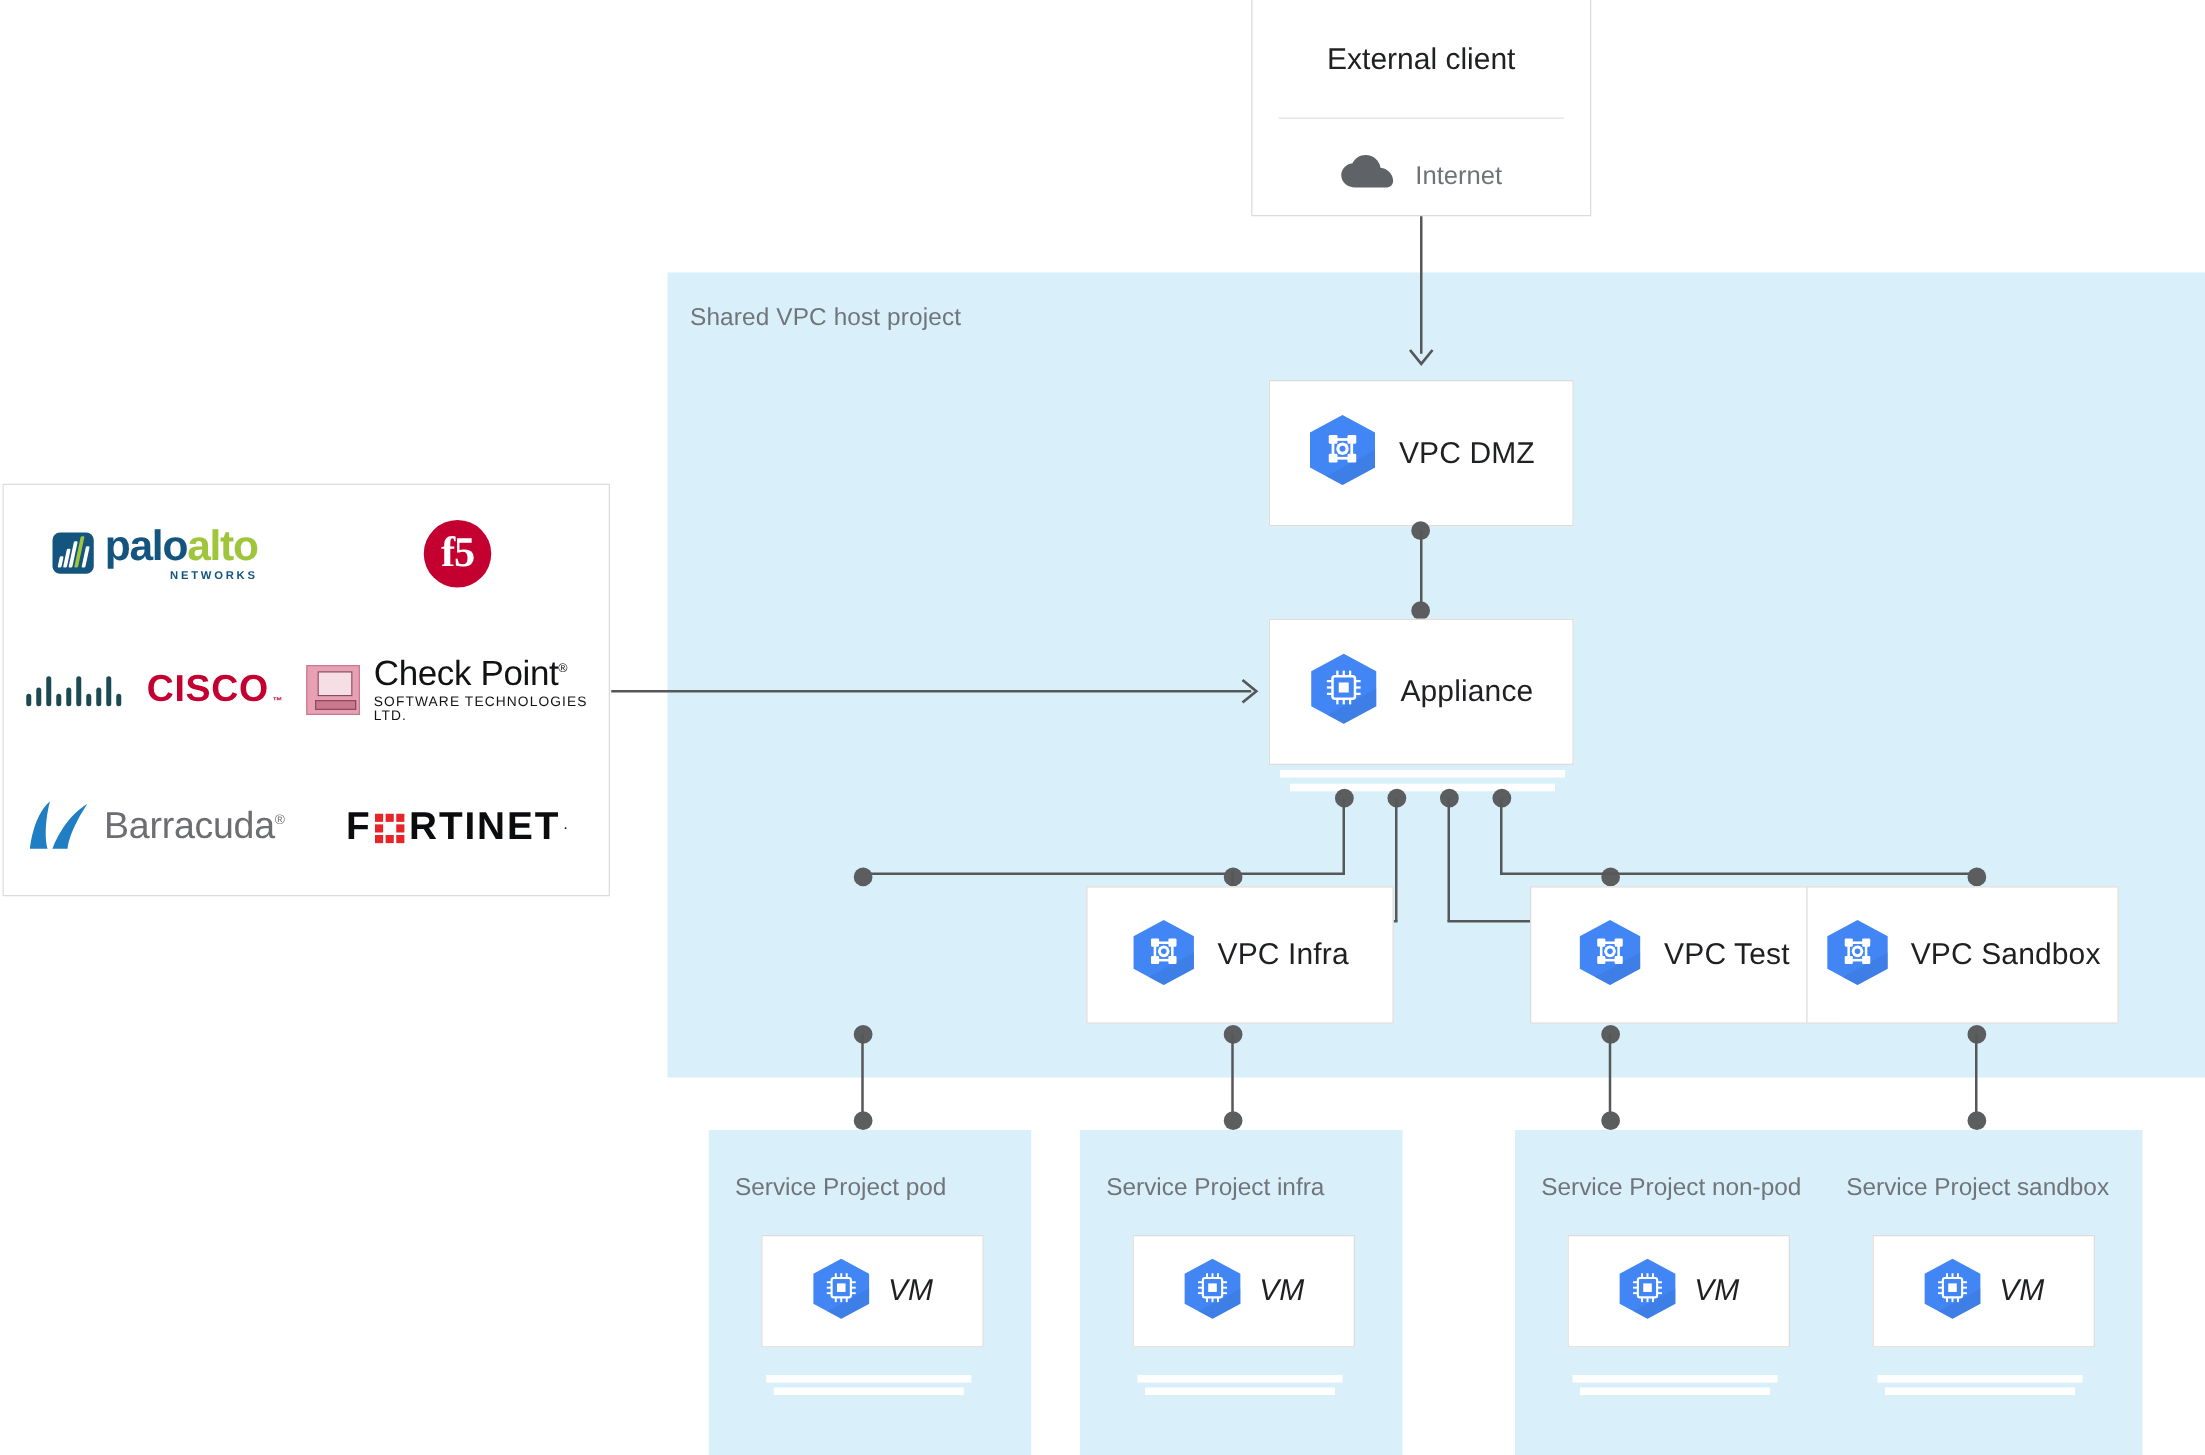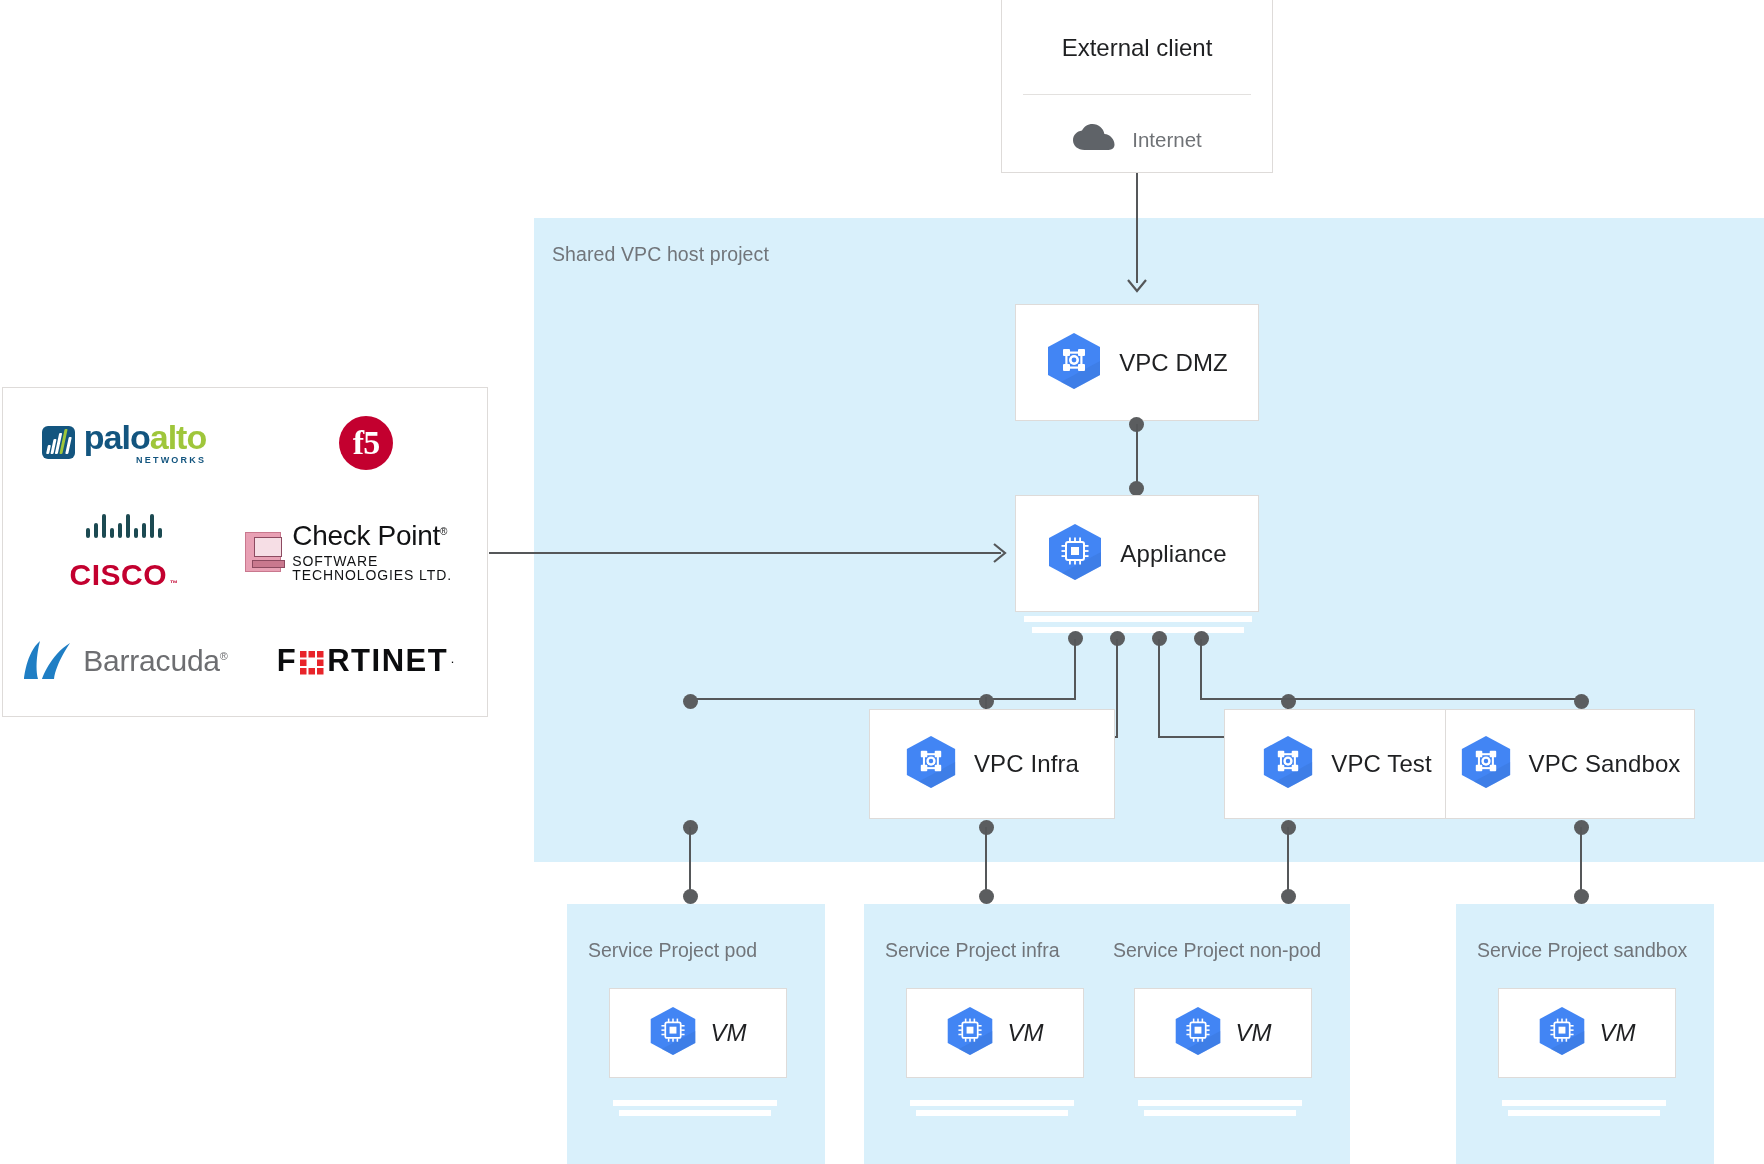--- a/index.html
+++ b/index.html
@@ -84,21 +84,21 @@
 
   
   .service-project{
     top:904px;
     width:258px;
     height:260px;
     background:#d9f0fb;
   }
   #sp-pod{ left:567px; }
   #sp-infra{ left:864px; }
-  #sp-nonpod{ left:1092px; }
+  #sp-nonpod{ left:1212px; }
   #sp-sandbox{ left:1456px; }
   .sp-label{
     position:absolute;
     left:21px; top:35px;
     font-size:19.5px;
     color:#71757a;
     white-space:nowrap;
   }
   .vm-card{
     position:absolute;
@@ -152,21 +152,21 @@
   
   .f5-mark{
     width:54px;height:54px;border-radius:50%;background:#c3002f;
     color:#ffffff;font-size:34px;font-weight:bold;
     display:flex;align-items:center;justify-content:center;
     font-family:"Liberation Serif","DejaVu Serif",serif;
     letter-spacing:-1px;
   }
 
   
-  .cisco-wrap{display:flex;flex-direction:column;align-items:center;gap:20px;}
+  .cisco-wrap{display:flex;flex-direction:row;align-items:center;gap:20px;}
   .cisco-bars{display:flex;align-items:flex-end;gap:4px;height:26px;}
   .cisco-bars i{width:4px;background:#1c4a52;border-radius:2px;}
   .cisco-text{
     font-size:30px;font-weight:bold;color:#c3002f;letter-spacing:.5px;
     display:flex;align-items:flex-end;
   }
   .cisco-tm{font-size:8px;color:#c3002f;margin-left:3px;margin-bottom:4px;}
 
   
   .cp-wrap{display:flex;align-items:center;gap:11px;}
@@ -178,21 +178,21 @@
     position:absolute;left:8px;top:4px;width:28px;height:20px;
     background:#f6dee5;border:1px solid #8c4a60;box-sizing:border-box;
   }
   .cp-base{
     position:absolute;left:6px;bottom:3px;width:33px;height:8px;
     background:#c9788e;border:1px solid #8c4a60;box-sizing:border-box;
   }
   .cp-text{line-height:1.05;}
   .cp-main{font-size:28px;color:#111214;letter-spacing:-.3px;}
   .cp-main sup{font-size:10px;vertical-align:super;}
-  .cp-sub{font-size:14px;color:#111214;letter-spacing:.9px;margin-top:3px;}
+  .cp-sub{font-size:11px;color:#111214;letter-spacing:.9px;margin-top:3px;}
 
   
   .bc-wrap{display:flex;align-items:center;gap:11px;}
   .bc-mark{width:52px;height:44px;position:relative;}
   .bc-text{font-size:30px;color:#6d6e71;letter-spacing:-.2px;}
   .bc-text sup{font-size:11px;}
 
   
   .ft-wrap{display:flex;align-items:flex-end;}
   .ft-text{font-size:31px;font-weight:bold;color:#0b0c0e;letter-spacing:1.5px;display:flex;align-items:center;}

